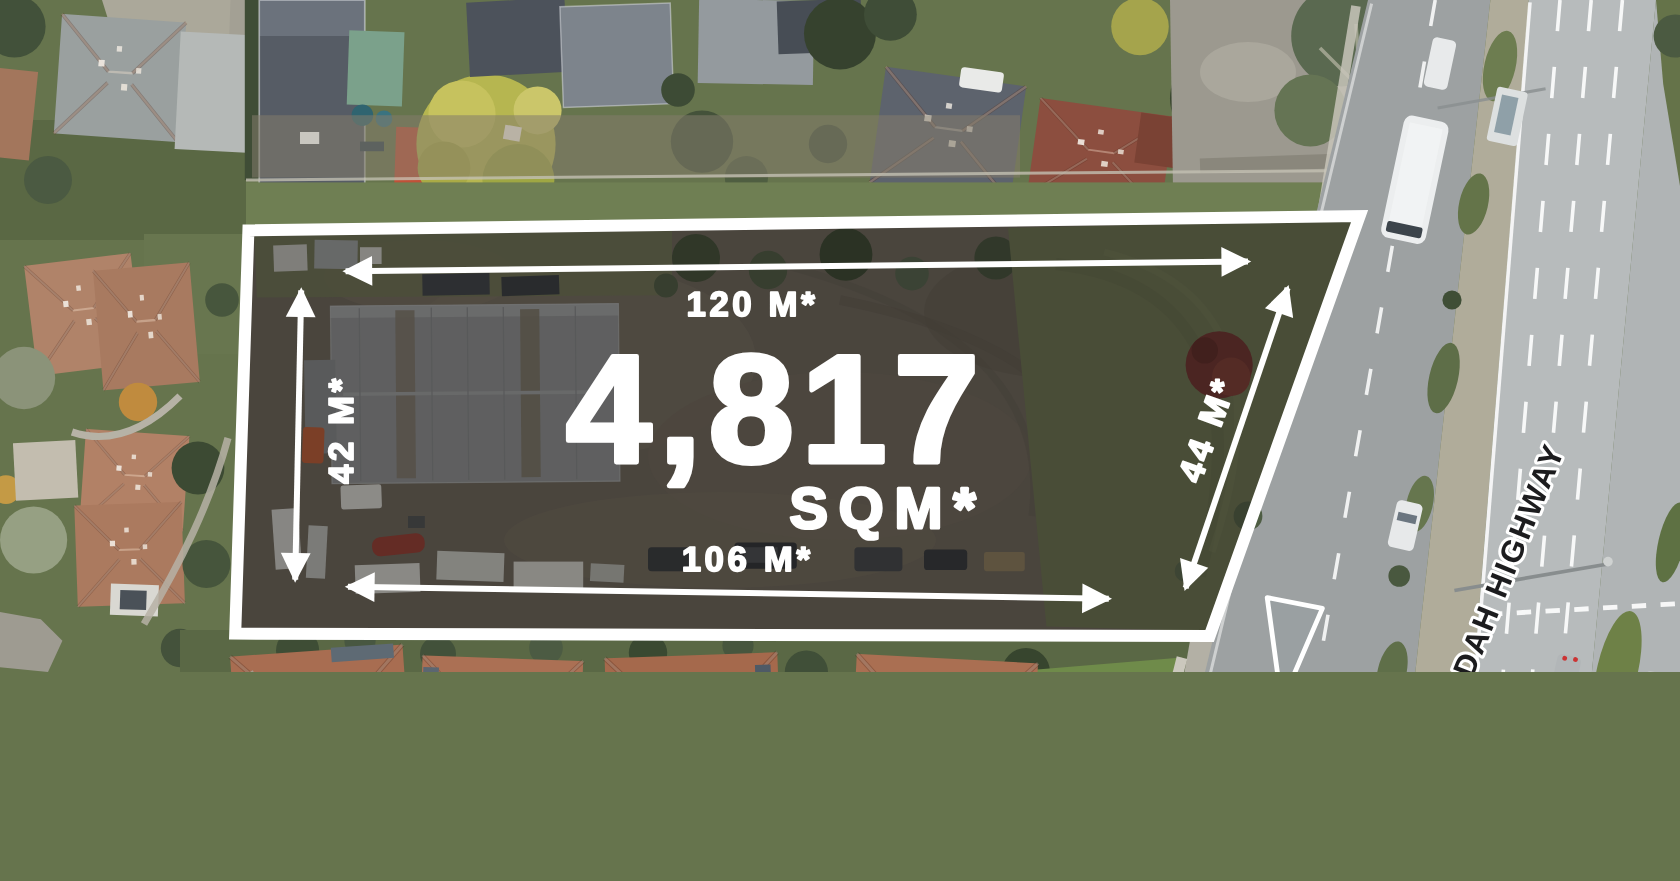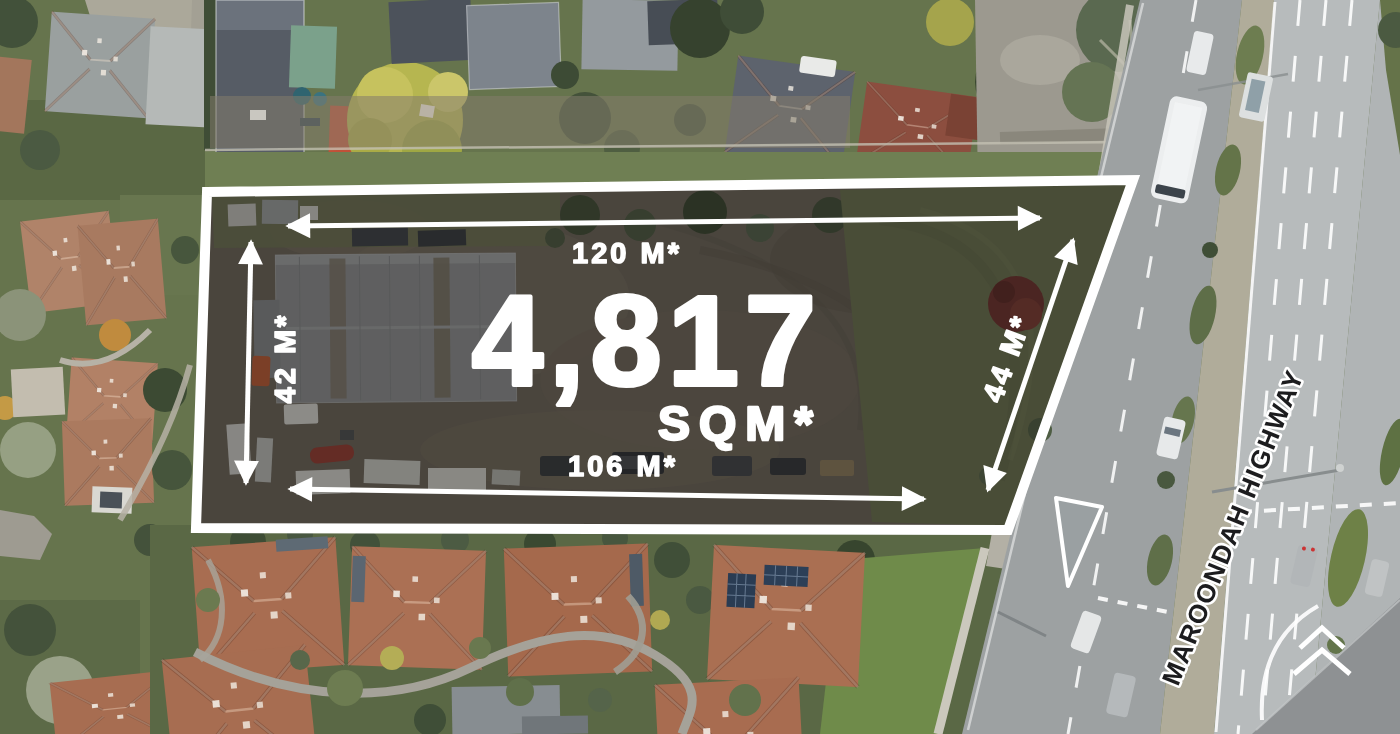--- a/index.html
+++ b/index.html
@@ -1,16 +1,16 @@
 <!DOCTYPE html>
 <html><head>
 <meta charset="utf-8">
 <style>
   html,body{margin:0;padding:0;background:#66744d;}
-  .stage{width:1400px;height:734px;position:relative;overflow:hidden;}
+  .stage{width:1400px;height:560px;position:relative;overflow:hidden;}
   svg{display:block;}
   text{font-family:"Liberation Sans","DejaVu Sans",sans-serif;font-weight:bold;}
   .dim{font-size:29px;letter-spacing:3px;paint-order:stroke;stroke:#ffffff;stroke-width:1.5px;stroke-linejoin:round;}
   .area-num{font-size:128px;letter-spacing:6px;paint-order:stroke;stroke:#ffffff;stroke-width:4px;stroke-linejoin:round;}
   .area-unit{font-size:48px;letter-spacing:9px;paint-order:stroke;stroke:#ffffff;stroke-width:2.5px;stroke-linejoin:round;}
   .road-label{font-size:26px;letter-spacing:2px;paint-order:stroke;stroke-width:5px;stroke-linejoin:round;}
 </style>
 </head>
 <body>
 

